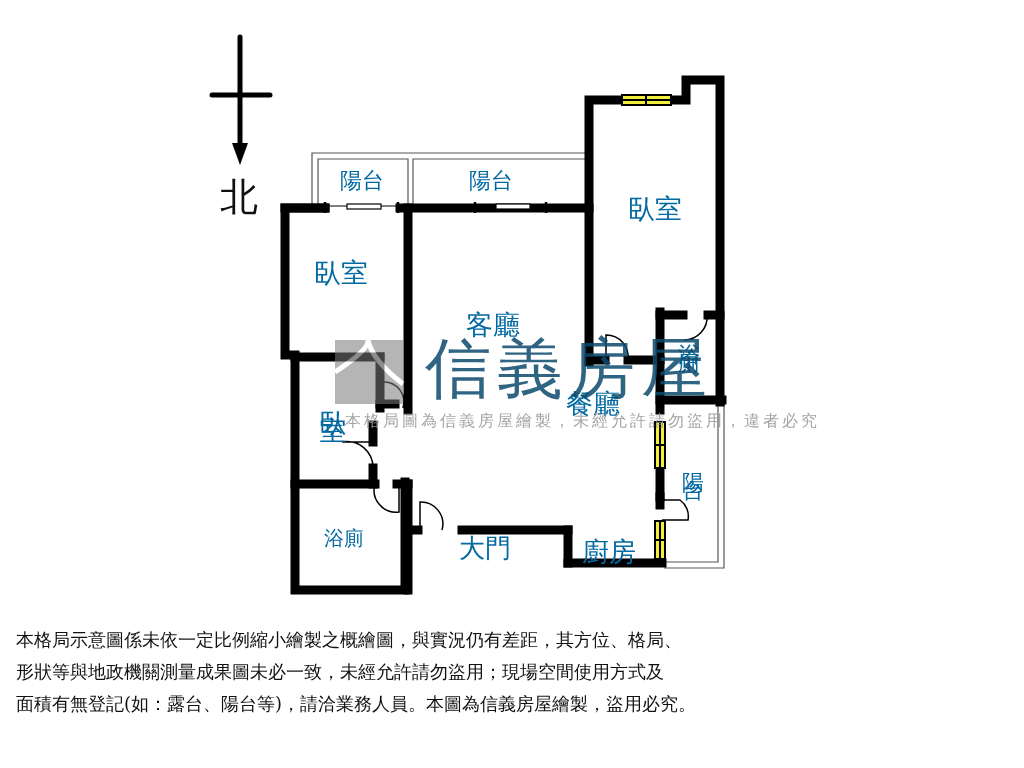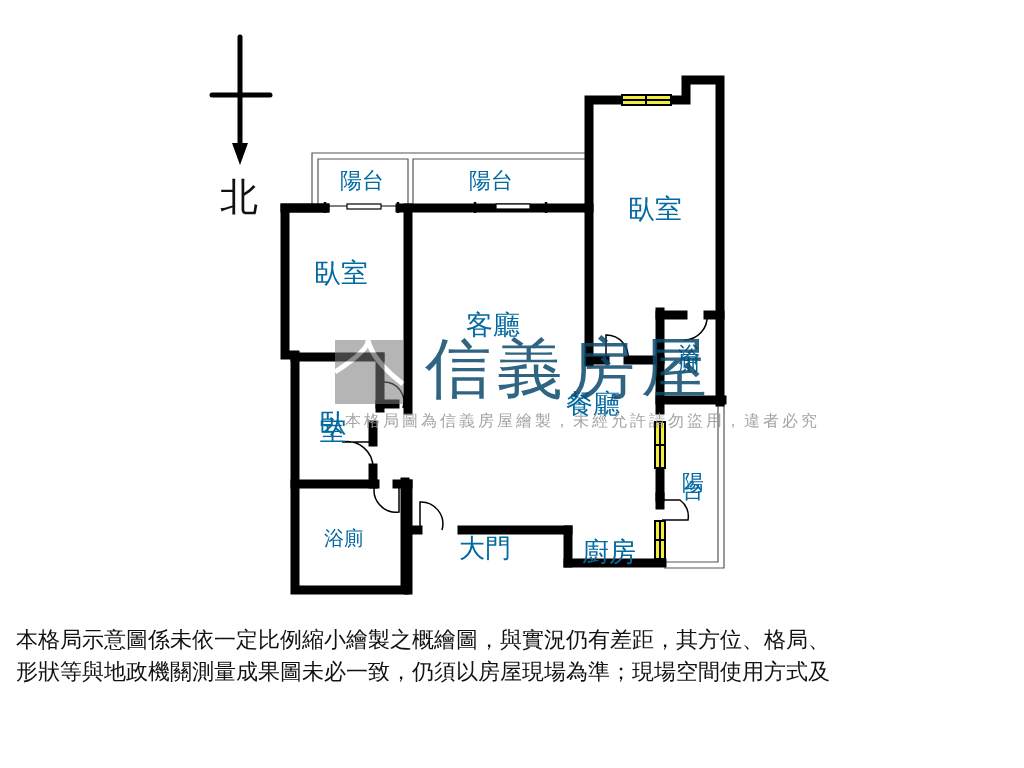--- a/index.html
+++ b/index.html
@@ -9,21 +9,21 @@
   .room-label { position:absolute; font-size:27px; color:#0369a1; white-space:nowrap;
                 font-family:Liberation Mono, monospace; line-height:1; }
   .room-label.small { font-size:22px; }
   .vertical { writing-mode:vertical-rl; letter-spacing:6px; }
   .north-label { position:absolute; left:220px; top:172px; font-size:38px; color:#111; }
   .wm-brand { position:absolute; left:425px; top:336px; font-size:66px; color:#0c4a6e;
               opacity:0.85; letter-spacing:6px; font-family:"DejaVu Sans","Liberation Sans",sans-serif;
               line-height:1; }
   .wm-line { position:absolute; left:345px; top:411px; font-size:16px; color:#9a9a9a;
              letter-spacing:3px; font-family:Liberation Mono, monospace; opacity:0.9; }
-  .disclaimer { position:absolute; left:16px; top:624px; width:1000px; font-size:22px;
+  .disclaimer { position:absolute; left:16px; top:624px; width:1000px; font-size:18px;
                 line-height:32px; color:#111; font-family:"DejaVu Serif","Liberation Serif",serif; }
   .disclaimer div { white-space:nowrap; }
 </style>
 </head>
 <body>
 
 <svg id="plan" viewBox="0 0 1024 610" xmlns="http://www.w3.org/2000/svg">
 
   <g>
     <line x1="240" y1="37" x2="240" y2="148" stroke="#000" stroke-width="5" stroke-linecap="round"></line>
@@ -133,14 +133,15 @@
 <div class="room-label small vertical" style="left:680px;top:455px;">陽台</div>
 <div class="room-label small" style="left:324px;top:530px;font-size:20px;">浴廁</div>
 <div class="room-label" style="left:582px;top:541px;">廚房</div>
 <div class="room-label" style="left:419px;top:537px;font-size:26px;margin-left:40px;">大門</div>
 
 <div class="wm-brand">信義房屋</div>
 <div class="wm-line">本格局圖為信義房屋繪製，未經允許請勿盜用，違者必究</div>
 
 <div class="disclaimer">
   <div>本格局示意圖係未依一定比例縮小繪製之概繪圖，與實況仍有差距，其方位、格局、</div>
-  <div>形狀等與地政機關測量成果圖未必一致，仍須以房屋現場為準；現場空間使用方式及</div>
+  <div>形狀等與地政機關測量成果圖未必一致，未經允許請勿盜用；現場空間使用方式及</div>
+  <div>面積有無登記(如：露台、陽台等)，請洽業務人員。本圖為信義房屋繪製，盜用必究。</div>
 </div>
 
 </body></html>

